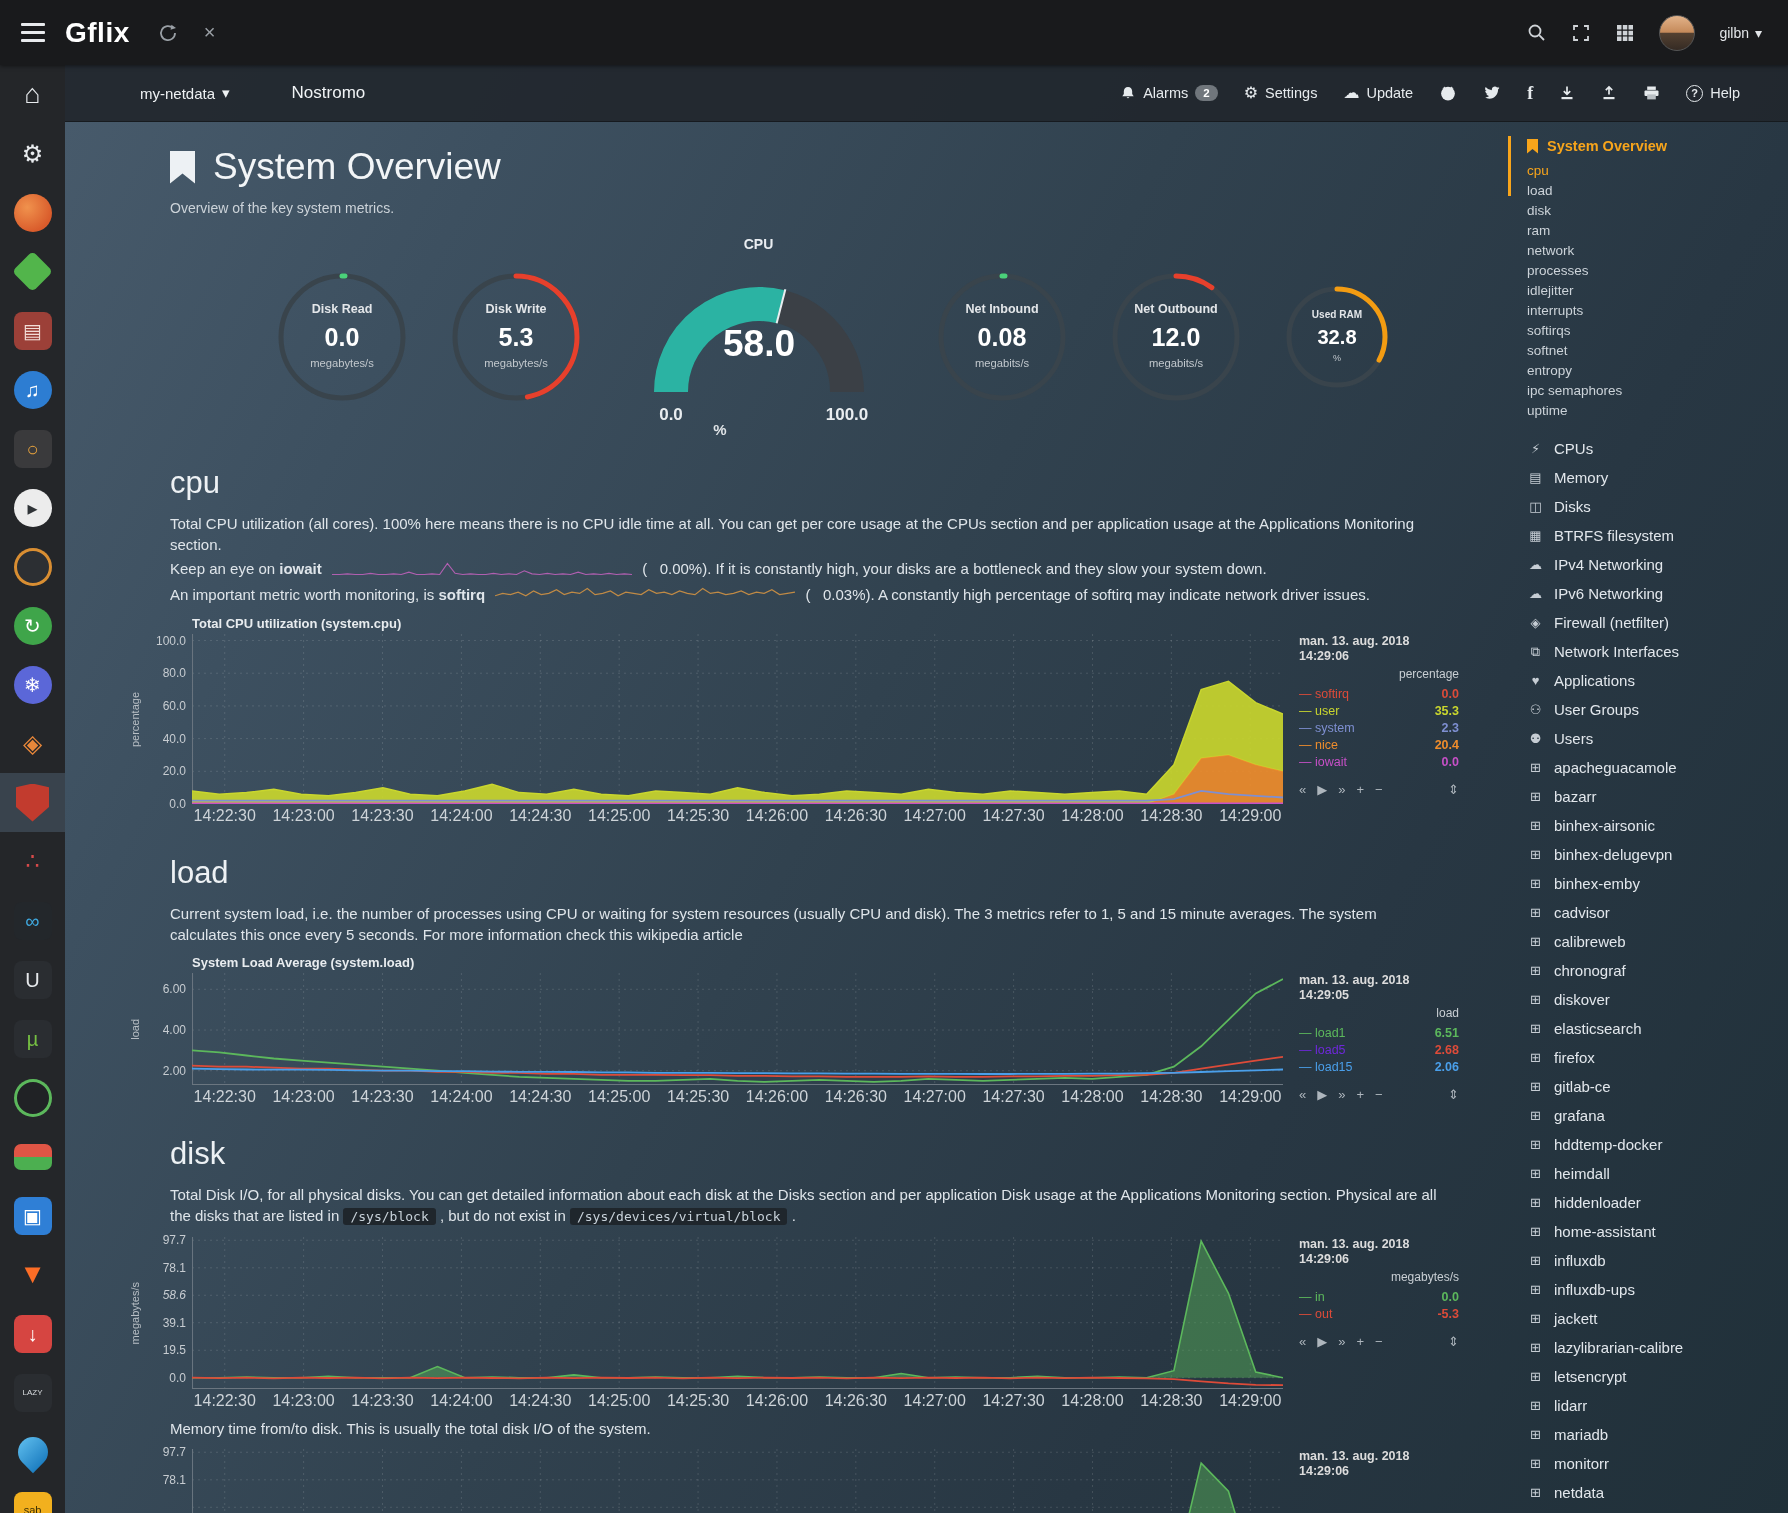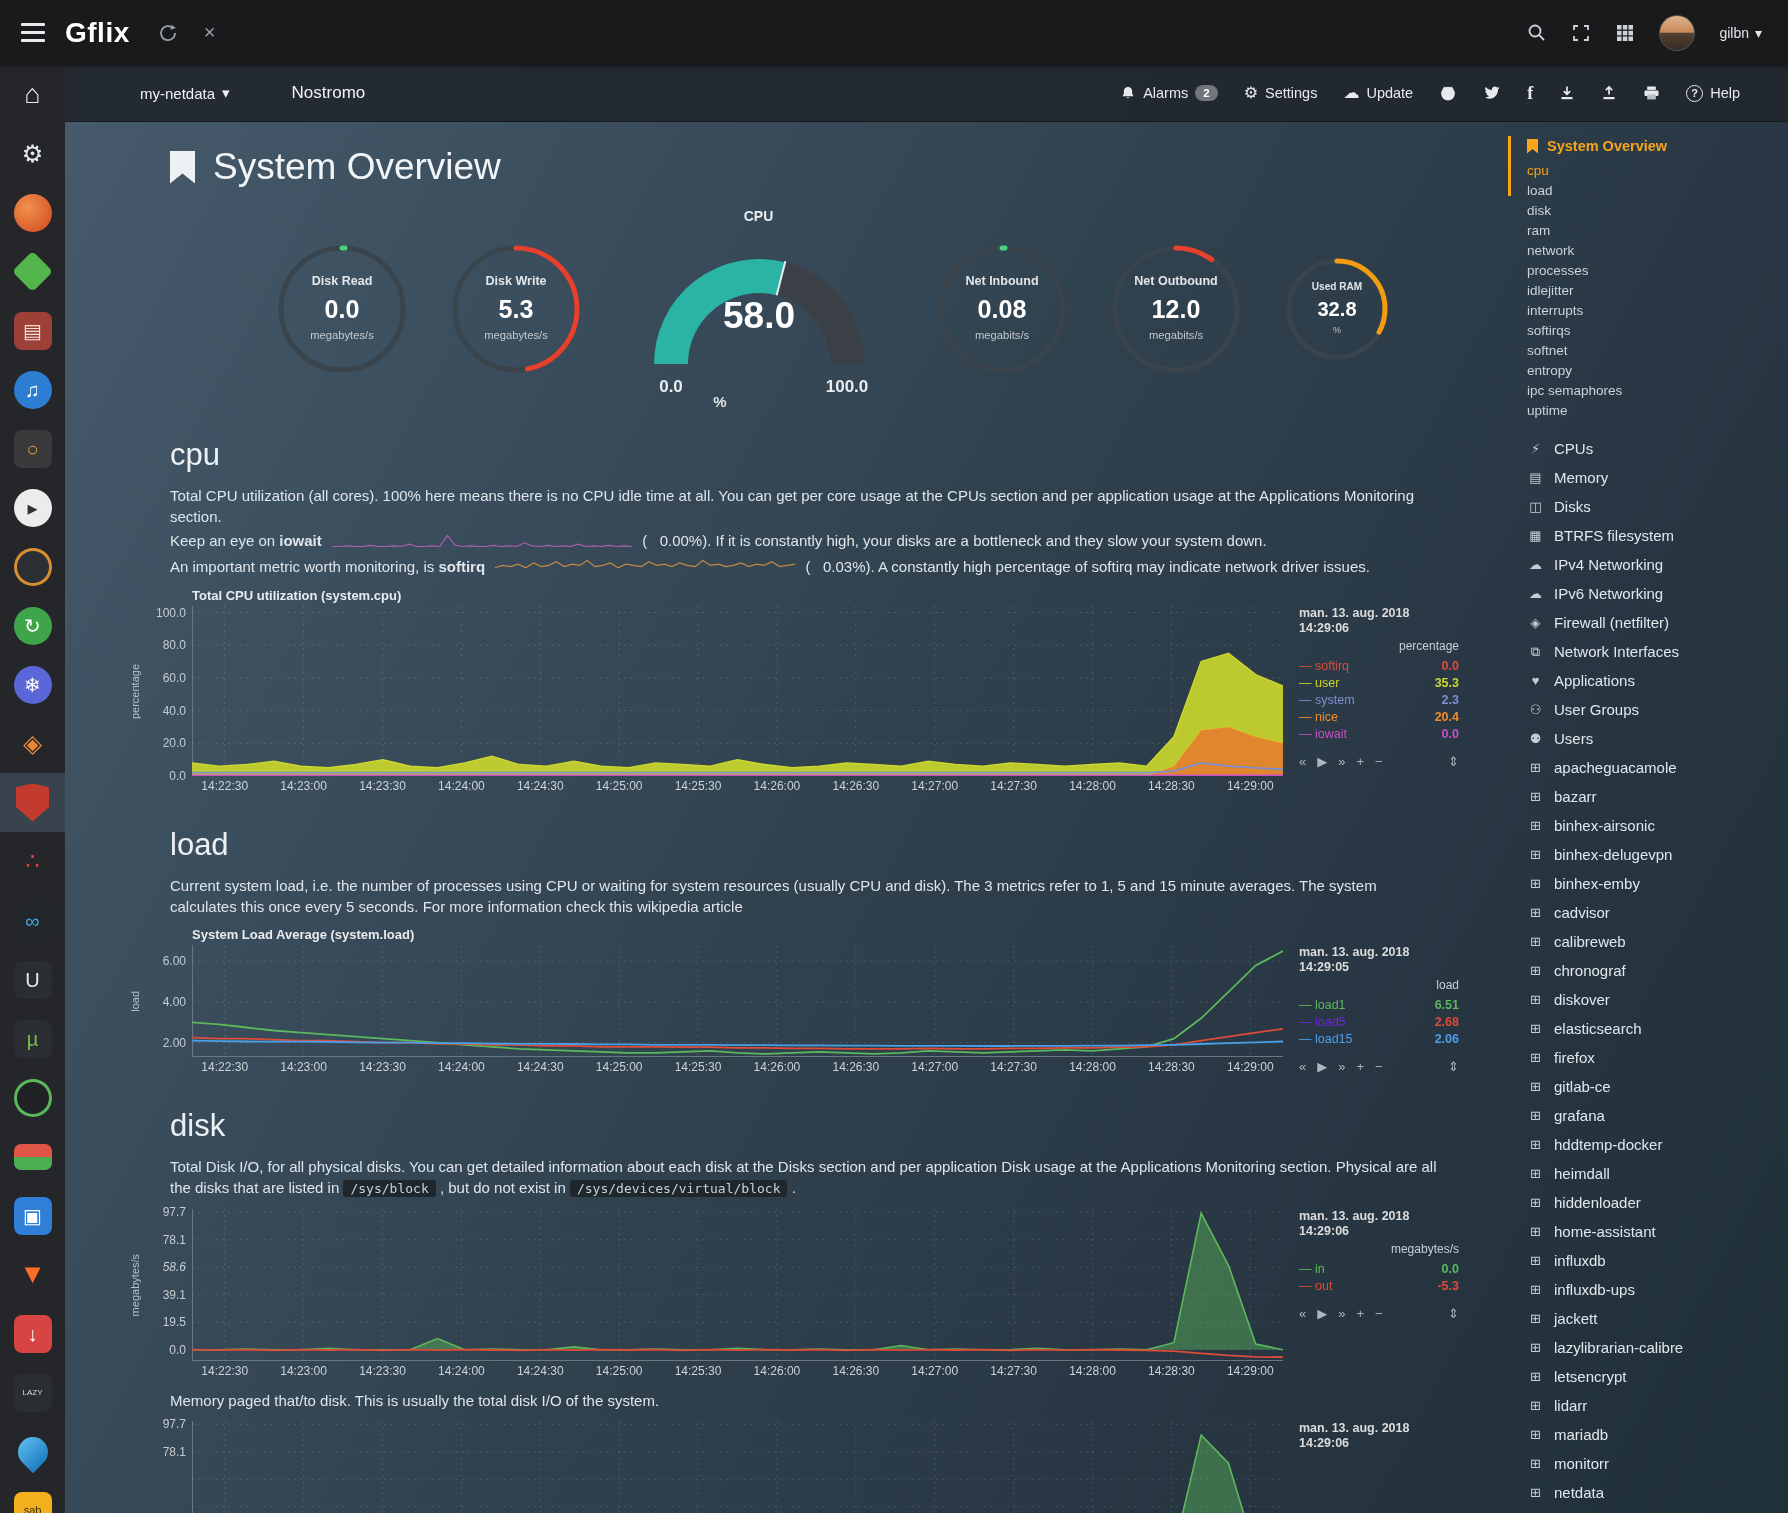--- a/index.html
+++ b/index.html
@@ -69,21 +69,21 @@
   
   .chart{margin:10px 36px 6px -44px}
   .chart-title{font-size:13px;font-weight:bold;color:#e8ecef;margin:0 0 3px 66px}
   .chart-grid{display:flex;align-items:flex-start}
   .yunit{width:18px;display:flex;align-items:center;justify-content:center;color:#b8bfc5;font-size:11px}
   .yunit span{writing-mode:vertical-rl;transform:rotate(180deg);white-space:nowrap}
   .ylabels{width:48px;position:relative;font-size:12px;color:#c7ccd1}
   .ylabels span{position:absolute;right:6px;white-space:nowrap}
   .plotcol{flex:1;min-width:0}
   svg.plot{display:block;width:100%;cursor:crosshair}
-  .xlabels{position:relative;height:20px;font-size:12px;color:#cdd3d8;margin-top:3px}
+  .xlabels{position:relative;height:20px;font-size:16px;color:#cdd3d8;margin-top:3px}
   .xlabels span{position:absolute;transform:translateX(-50%);white-space:nowrap}
   .legend{width:176px;padding-left:16px;flex:none}
   .l-date,.l-time{font-weight:bold;color:#dcdcdc;font-size:12.5px;line-height:15px}
   .l-unit{text-align:right;color:#c9cfd4;font-size:12px;margin:3px 0 5px}
   .l-item{display:flex;justify-content:space-between;line-height:17px;font-size:12.5px}
   .l-name{white-space:nowrap}
   .l-val{font-weight:bold}
   .l-tools{display:flex;gap:11px;color:#aeb6bd;margin-top:11px;font-size:13px;align-items:center}
   .l-tools span{cursor:pointer}
   .l-tools .spacer{flex:1;cursor:default}
@@ -280,20 +280,21 @@
       <span>Help</span>
     </span>
   </div>
 </div>
 
 <div class="main">
   <div class="page-title-row">
     <span class="bm-big"></span>
     <span class="page-title">System Overview</span>
   </div>
+  <div class="page-sub">Overview of the key system metrics.</div>
 
   <div class="gauges" id="gauges">
       <div class="gauge-card">
         <svg width="132" height="132" viewBox="0 0 132 132">
           <circle cx="66" cy="66" r="61" fill="none" stroke="#39444c" stroke-width="5"></circle>
           <circle cx="66" cy="66" r="61" fill="none" stroke="#4ad17a" stroke-width="5" stroke-linecap="round" pathLength="100" stroke-dasharray="0.8 100" transform="rotate(-90 66 66)"></circle>
           <text x="66" y="42.24" text-anchor="middle" fill="#e3e6e9" font-size="12.540000000000001" font-weight="bold">Disk Read</text>
           <text x="66" y="75.24" text-anchor="middle" fill="#ffffff" font-size="25.080000000000002" font-weight="bold">0.0</text>
           <text x="66" y="96.36" text-anchor="middle" fill="#c2c8cd" font-size="11.22">megabytes/s</text>
         </svg>
@@ -634,21 +635,21 @@
               <span>»</span>
               <span>+</span>
               <span>−</span>
               <span class="spacer"></span>
               <span>⇕</span>
             </div>
           </div>
         </div>
       </div>
     </div>
-  <p class="para">Memory paged that/to disk. This is usually the total disk I/O of the system.</p>
+  <p class="para">Memory time from/to disk. This is usually the total disk I/O of the system.</p>
   <div id="chart-pgpgio">
       <div class="chart">
         <div class="chart-grid">
           <div class="yunit" style="height: 152px;"></div>
           <div class="ylabels" style="height: 152px;">
             <span style="top: -3.76296px;">97.7</span>
             <span style="top: 23.8222px;">78.1</span>
           </div>
           <div class="plotcol">
             <svg viewBox="0 0 1000 152" preserveAspectRatio="none" class="plot" style="height: 152px;">

